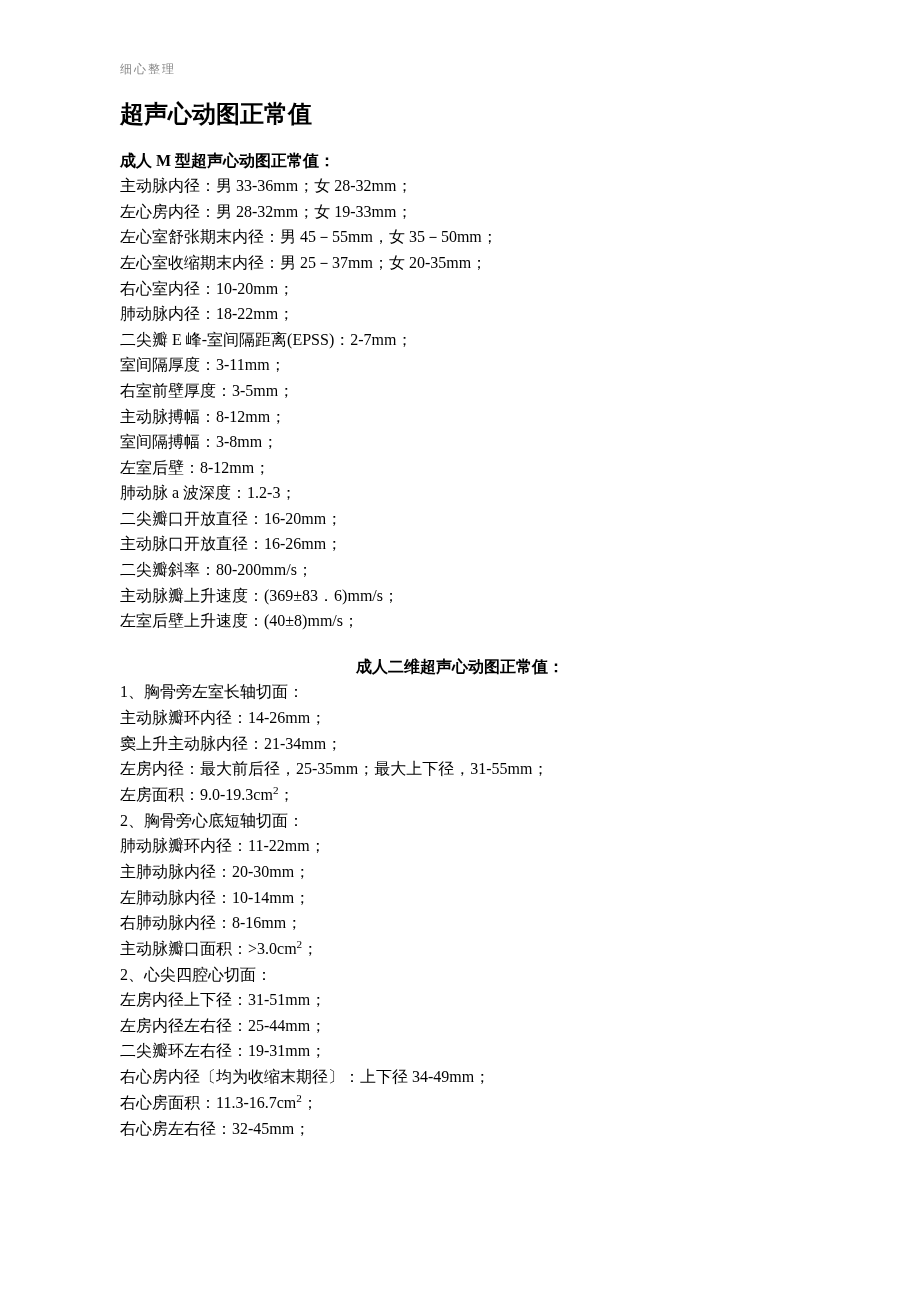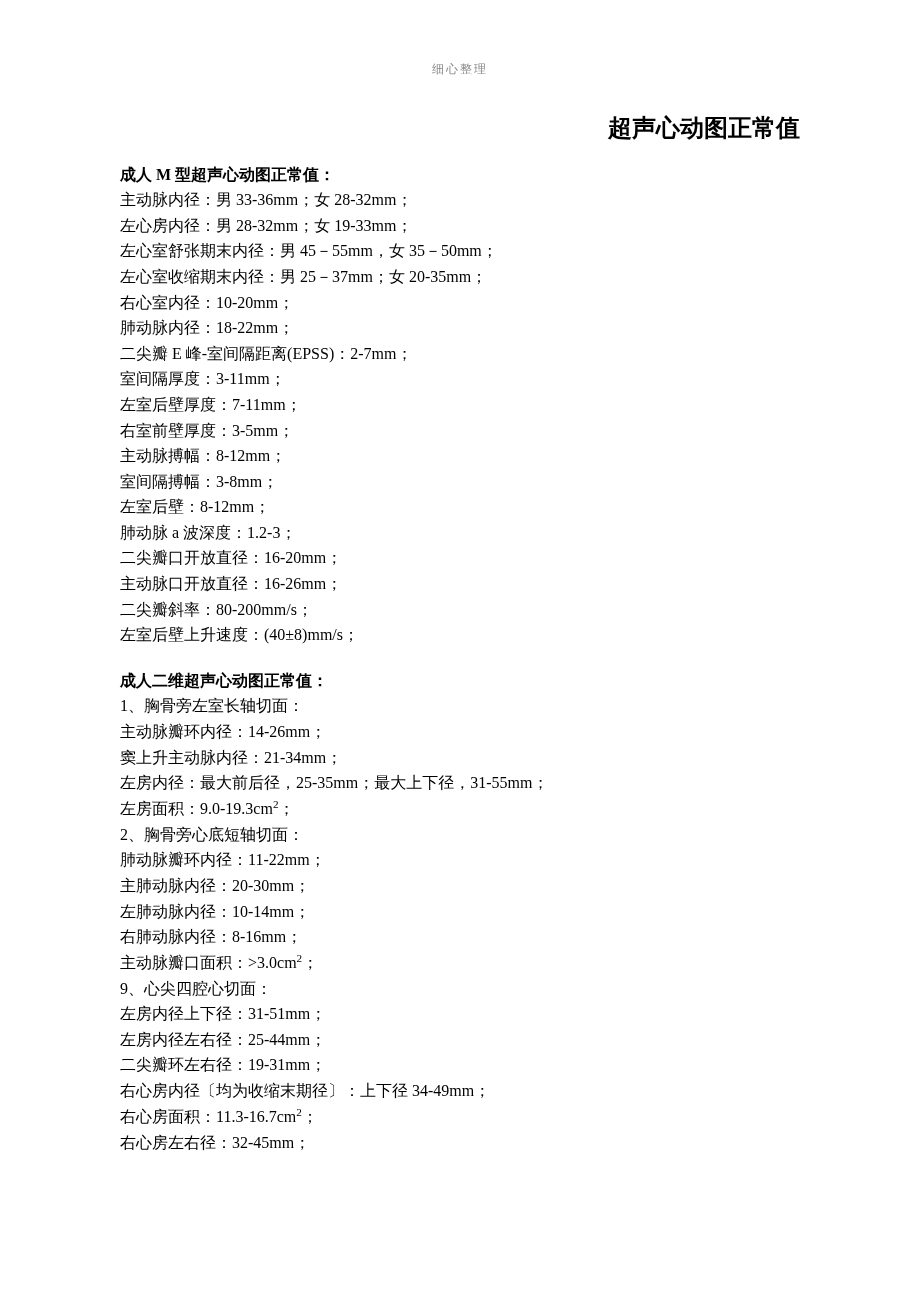--- a/index.html
+++ b/index.html
@@ -11,39 +11,40 @@
       font-family: "SimSun", "宋体", serif;
       background: #ffffff;
       width: 920px;
       min-height: 1302px;
       padding: 60px 120px 60px 120px;
       color: #000000;
       font-size: 16px;
       line-height: 1.6;
     }
     .page-header {
-      text-align: center;
+      text-align: left;
       font-size: 12px;
       color: #888888;
-      margin-bottom: 30px;
+      margin-bottom: 16px;
       letter-spacing: 2px;
     }
     .doc-title {
-      text-align: right;
+      text-align: left;
       font-size: 24px;
       font-weight: bold;
       margin-bottom: 12px;
     }
     .section-title {
       font-weight: bold;
       font-size: 16px;
       margin-top: 14px;
     }
     .section-title.spaced {
       margin-top: 20px;
+      text-align: center;
     }
     .line {
       font-size: 16px;
       white-space: pre-wrap;
     }
     sup {
       font-size: 0.7em;
       vertical-align: super;
     }
   </style>
@@ -57,45 +58,45 @@
 <div class="section-title">成人 M 型超声心动图正常值：</div>
 <div>
   <div class="line">主动脉内径：男 33-36mm；女 28-32mm；</div>
   <div class="line">左心房内径：男 28-32mm；女 19-33mm；</div>
   <div class="line">左心室舒张期末内径：男 45－55mm，女 35－50mm；</div>
   <div class="line">左心室收缩期末内径：男 25－37mm；女 20-35mm；</div>
   <div class="line">右心室内径：10-20mm；</div>
   <div class="line">肺动脉内径：18-22mm；</div>
   <div class="line">二尖瓣 E 峰-室间隔距离(EPSS)：2-7mm；</div>
   <div class="line">室间隔厚度：3-11mm；</div>
-  <div class="line">左室后壁厚度：7-11mm；</div>
   <div class="line">右室前壁厚度：3-5mm；</div>
   <div class="line">主动脉搏幅：8-12mm；</div>
   <div class="line">室间隔搏幅：3-8mm；</div>
   <div class="line">左室后壁：8-12mm；</div>
   <div class="line">肺动脉 a 波深度：1.2-3；</div>
   <div class="line">二尖瓣口开放直径：16-20mm；</div>
   <div class="line">主动脉口开放直径：16-26mm；</div>
   <div class="line">二尖瓣斜率：80-200mm/s；</div>
+  <div class="line">主动脉瓣上升速度：(369±83．6)mm/s；</div>
   <div class="line">左室后壁上升速度：(40±8)mm/s；</div>
 </div>
 
 <div class="section-title spaced">成人二维超声心动图正常值：</div>
 <div>
   <div class="line">1、胸骨旁左室长轴切面：</div>
   <div class="line">主动脉瓣环内径：14-26mm；</div>
   <div class="line">窦上升主动脉内径：21-34mm；</div>
   <div class="line">左房内径：最大前后径，25-35mm；最大上下径，31-55mm；</div>
   <div class="line">左房面积：9.0-19.3cm<sup>2</sup>；</div>
   <div class="line">2、胸骨旁心底短轴切面：</div>
   <div class="line">肺动脉瓣环内径：11-22mm；</div>
   <div class="line">主肺动脉内径：20-30mm；</div>
   <div class="line">左肺动脉内径：10-14mm；</div>
   <div class="line">右肺动脉内径：8-16mm；</div>
   <div class="line">主动脉瓣口面积：&gt;3.0cm<sup>2</sup>；</div>
-  <div class="line">9、心尖四腔心切面：</div>
+  <div class="line">2、心尖四腔心切面：</div>
   <div class="line">左房内径上下径：31-51mm；</div>
   <div class="line">左房内径左右径：25-44mm；</div>
   <div class="line">二尖瓣环左右径：19-31mm；</div>
   <div class="line">右心房内径〔均为收缩末期径〕：上下径 34-49mm；</div>
   <div class="line">右心房面积：11.3-16.7cm<sup>2</sup>；</div>
   <div class="line">右心房左右径：32-45mm；</div>
 </div>
 
 </body></html>

